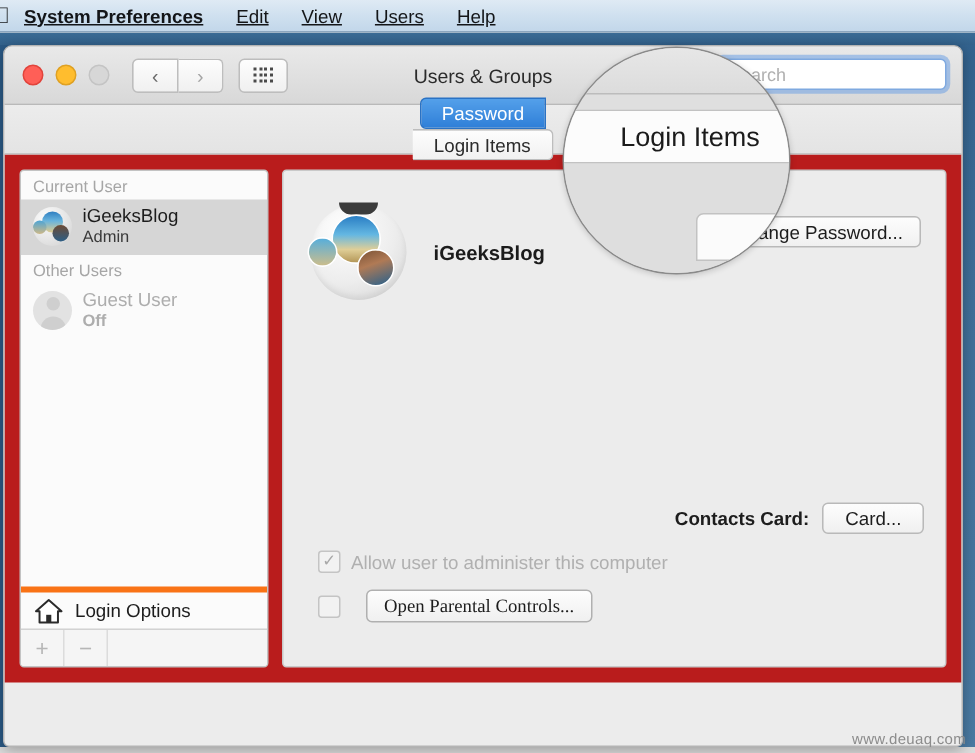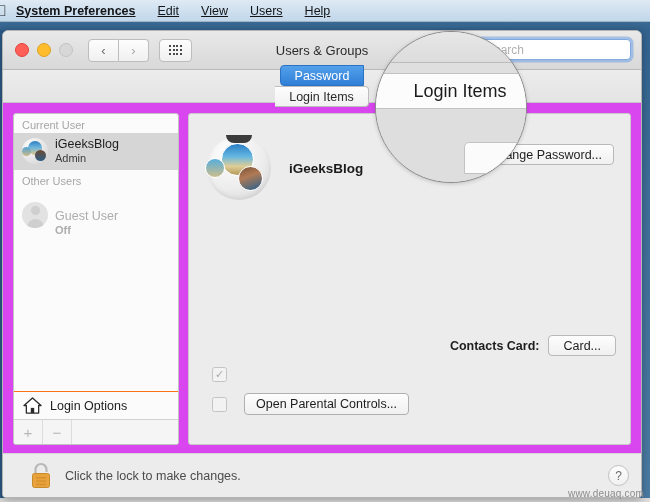--- a/index.html
+++ b/index.html
@@ -226,21 +226,21 @@
     color: #2b2b2b;
     border-color: #bdbdbd;
     border-left: none;
     border-radius: 0 4px 4px 0;
   }
 
   
   #window-body {
     display: flex;
     height: 352px;
-    background: #d946ef;
+    background: #b91c1c;
     padding: 10px;
     box-sizing: border-box;
   }
 
   #sidebar {
     width: 166px;
     background: #fbfbfb;
     border: 1px solid #c3c3c3;
     border-radius: 3px;
     box-sizing: border-box;
@@ -301,25 +301,25 @@
     width: 9px; height: 9px; border-radius: 50%;
     background: #cfcfcf; position: absolute; top: 4px; left: 8.5px;
   }
   .user-avatar.guest .body {
     width: 17px; height: 9px; border-radius: 9px 9px 0 0;
     background: #cfcfcf; margin-bottom: 0;
   }
   .user-meta { display: flex; flex-direction: column; line-height: 1.22; }
   .user-name { font-size: 12.5px; color: #1d1d1d; }
   .user-role { font-size: 11px; color: #3a3a3a; }
-  .user-row.disabled .user-name { color: #adadad; margin-top: 16px; }
+  .user-row.disabled .user-name { color: #adadad; }
   .user-row.disabled .user-role { color: #adadad; font-weight: bold; }
 
   #login-options-row {
-    border-top: 1px solid #f97316;
+    border-top: 4px solid #f97316;
     display: flex;
     align-items: center;
     gap: 8px;
     padding: 6px 9px;
     height: 28px;
     box-sizing: border-box;
   }
   #home-icon { width: 19px; height: 17px; flex: 0 0 19px; }
   #login-options-label { font-size: 12.5px; color: #1d1d1d; }
 
@@ -451,21 +451,21 @@
     color: #a8a8a8;
     font-size: 11px;
     line-height: 1;
   }
   .cb-label { font-size: 12.5px; color: #b0b0b0; }
   #open-parental-button {
     margin-left: 10px;
     height: 22px; line-height: 21px; padding: 0 11px;
     font-size: 12.5px; color: #1d1d1d;
     background: linear-gradient(180deg,#fdfdfd 0%,#f0f0f0 100%);
-    border: 1px solid #b0b0b0; border-radius: 4px; box-sizing: border-box;
+    border: 1px solid #b0b0b0; border-radius: 4px; box-sizing: border-box; font-family: Liberation Serif, serif;
   }
 
   
   #window-footer {
     position: absolute;
     left: 0; bottom: 0;
     width: 100%;
     height: 44px;
     background: #ececec;
     border-top: 1px solid #d6d6d6;
@@ -673,42 +673,32 @@
 
       <div id="content-bottom">
 
         <div class="form-row" id="contacts-row">
           <span id="contacts-label">Contacts Card:</span>
           <span id="open-contacts-button">Card...</span>
         </div>
 
         <div class="form-row" id="admin-row">
           <span class="checkbox">✓</span>
+          <span class="cb-label">Allow user to administer this computer</span>
         </div>
 
         <div class="form-row" id="parental-row">
           <span class="checkbox"></span>
           <span id="open-parental-button">Open Parental Controls...</span>
         </div>
 
       </div>
     </div>
   </div>
 
-  <div id="window-footer">
-    <svg id="lock-icon" viewBox="0 0 24 27">
-      <path d="M6.5 12 L6.5 7.5 A5.5 5.5 0 0 1 17.5 7.5 L17.5 10" fill="none" stroke="#b9b9b9" stroke-width="2.2"></path>
-      <rect x="3.5" y="11.5" width="17" height="14" rx="2" fill="#e8a33d" stroke="#c98a2c" stroke-width="1"></rect>
-      <rect x="7" y="15" width="10" height="1.6" fill="#d7922f"></rect>
-      <rect x="7" y="18.3" width="10" height="1.6" fill="#d7922f"></rect>
-      <rect x="7" y="21.6" width="10" height="1.6" fill="#d7922f"></rect>
-    </svg>
-    <span id="lock-text">Click the lock to make changes.</span>
-    <div id="help-button">?</div>
-  </div>
 
 </div>
 
 <div id="magnifier">
   <div id="mag-top-band"></div>
   <div id="mag-lower"></div>
   <div id="mag-button-stub"></div>
   <div id="mag-tab">
     <span id="mag-tab-label">Login Items</span>
   </div>

